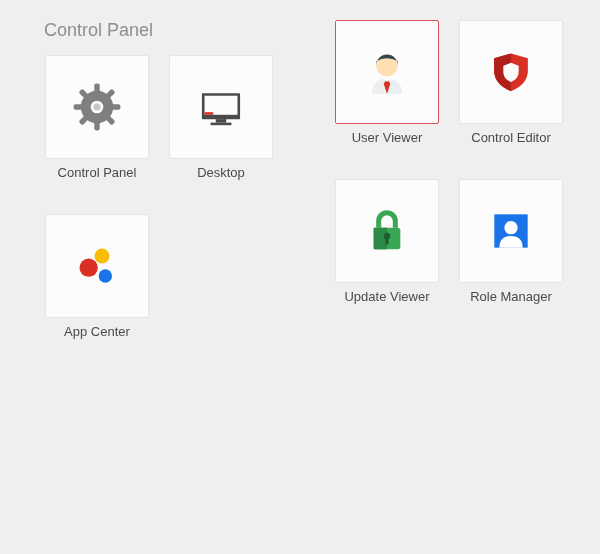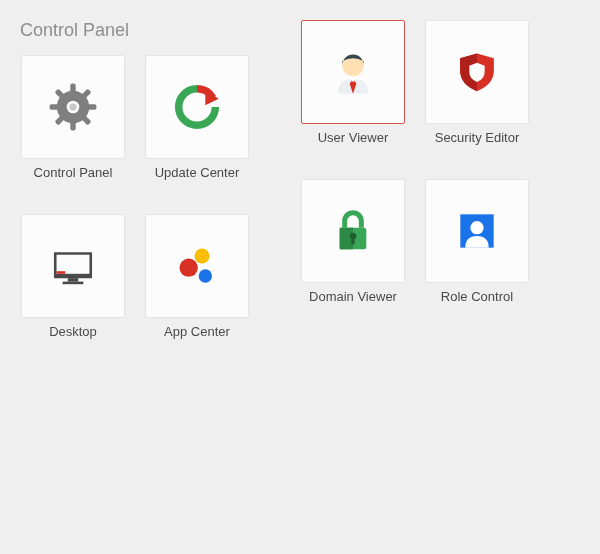--- a/index.html
+++ b/index.html
@@ -6,21 +6,22 @@
   body {
     width: 600px;
     height: 554px;
     background: #efefef;
     font-family: -apple-system, BlinkMacSystemFont, "Segoe UI", Arial, sans-serif;
     overflow: hidden;
   }
   .panel {
     display: flex;
     padding: 20px 18px;
-    gap: 20px;
+    gap: 40px;
+    margin-left: 24px;
   }
   .section {
     width: 260px;
   }
   .section-title {
     color: #8e8e8e;
     font-size: 18px;
     font-weight: 400;
     margin-bottom: 14px;
     margin-left: 2px;
@@ -90,32 +91,20 @@
                 <rect x="46" y="27" width="10" height="6" rx="2" transform="rotate(45 30 30)"></rect>
               </g>
               <circle cx="30" cy="30" r="7" fill="#fcfcfc"></circle>
               <circle cx="30" cy="30" r="4" fill="#c7c7c7"></circle>
             </svg>
           </span>
         </div>
         <div class="tile-label">Control Panel</div>
       </div>
 
-      <div class="tile">
-        <div class="tile-box">
-          <span class="icon-wrap">
-            <svg viewBox="0 0 60 60" width="50" height="50">
-              <path d="M30 8 A22 22 0 1 0 52 30" fill="none" stroke="#3aa757" stroke-width="9" stroke-linecap="butt"></path>
-              <path d="M30 8 A22 22 0 0 1 49 19" fill="none" stroke="#d93025" stroke-width="9"></path>
-              <polygon points="40,10 56,20 40,28" fill="#d93025"></polygon>
-            </svg>
-          </span>
-        </div>
-        <div class="tile-label">Update Center</div>
-      </div>
 
       <div class="tile">
         <div class="tile-box">
           <span class="icon-wrap">
             <svg viewBox="0 0 60 60" width="52" height="52">
               <rect x="8" y="14" width="44" height="30" rx="1" fill="#4a4a4a"></rect>
               <rect x="11" y="17" width="38" height="22" fill="#fcfcfc"></rect>
               <rect x="11" y="36" width="10" height="3" fill="#d93025"></rect>
               <rect x="24" y="44" width="12" height="4" fill="#4a4a4a"></rect>
               <rect x="18" y="48" width="24" height="3" fill="#4a4a4a"></rect>
@@ -162,48 +151,48 @@
       <div class="tile">
         <div class="tile-box">
           <span class="icon-wrap">
             <svg viewBox="0 0 60 60" width="46" height="46">
               <path d="M30 6 L52 12 L52 28 Q52 46 30 55 Q8 46 8 28 L8 12 Z" fill="#d93025"></path>
               <path d="M30 6 L30 55 Q8 46 8 28 L8 12 Z" fill="#b0201a"></path>
               <path d="M30 18 L40 22 L40 30 Q40 39 30 43 Q20 39 20 30 L20 22 Z" fill="#fcfcfc"></path>
             </svg>
           </span>
         </div>
-        <div class="tile-label">Security Editor</div>
+        <div class="tile-label">Control Editor</div>
       </div>
 
       <div class="tile">
         <div class="tile-box">
           <span class="icon-wrap">
             <svg viewBox="0 0 60 60" width="50" height="50">
               <rect x="14" y="26" width="32" height="26" rx="3" fill="#3aa757"></rect>
               <rect x="14" y="26" width="16" height="26" fill="#2d8a46"></rect>
               <path d="M20 26 L20 18 A10 10 0 0 1 40 18 L40 26" fill="none" stroke="#3aa757" stroke-width="6"></path>
               <circle cx="30" cy="36" r="4" fill="#1e5e30"></circle>
               <rect x="28" y="38" width="4" height="8" fill="#1e5e30"></rect>
             </svg>
           </span>
         </div>
-        <div class="tile-label">Domain Viewer</div>
+        <div class="tile-label">Update Viewer</div>
       </div>
 
 
       <div class="tile">
         <div class="tile-box">
           <span class="icon-wrap">
             <svg viewBox="0 0 60 60" width="50" height="50">
               <rect x="10" y="10" width="40" height="40" fill="#1a73e8"></rect>
               <circle cx="30" cy="26" r="8" fill="#fff"></circle>
               <path d="M16 50 Q16 36 30 36 Q44 36 44 50 Z" fill="#fff"></path>
             </svg>
           </span>
         </div>
-        <div class="tile-label">Role Control</div>
+        <div class="tile-label">Role Manager</div>
       </div>
 
     </div>
   </div>
 
 </div>
 
 </body></html>

